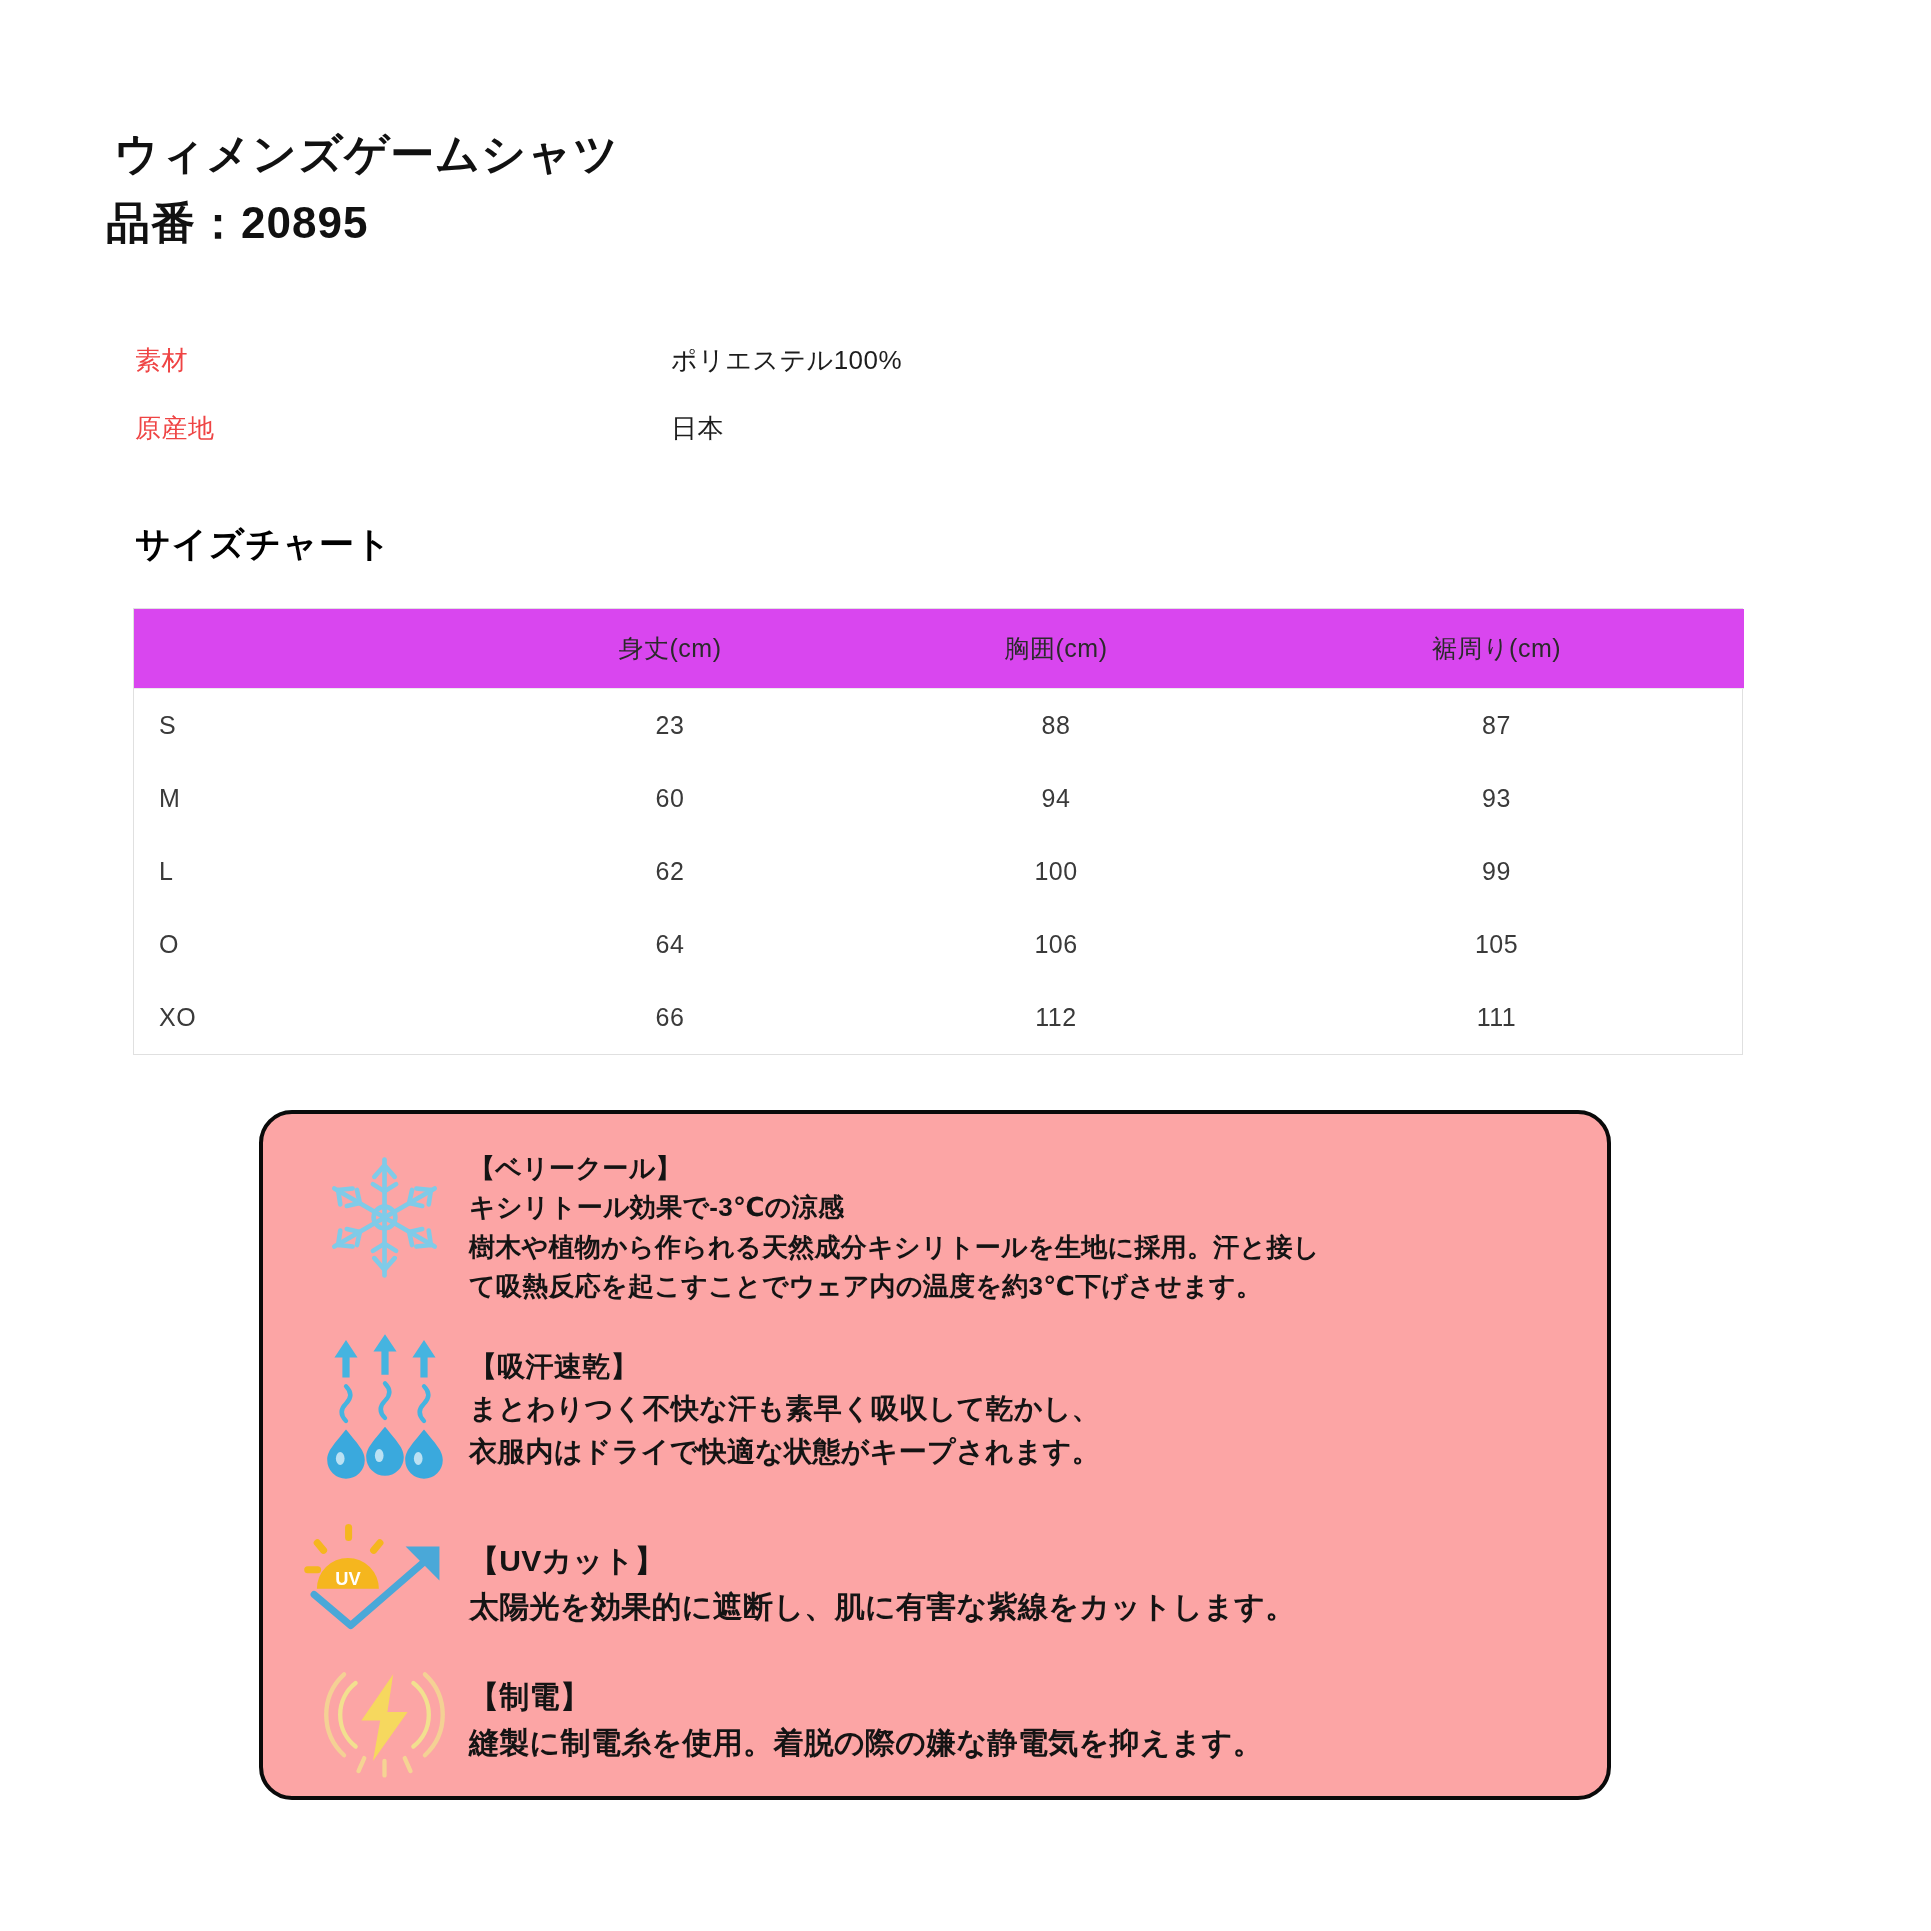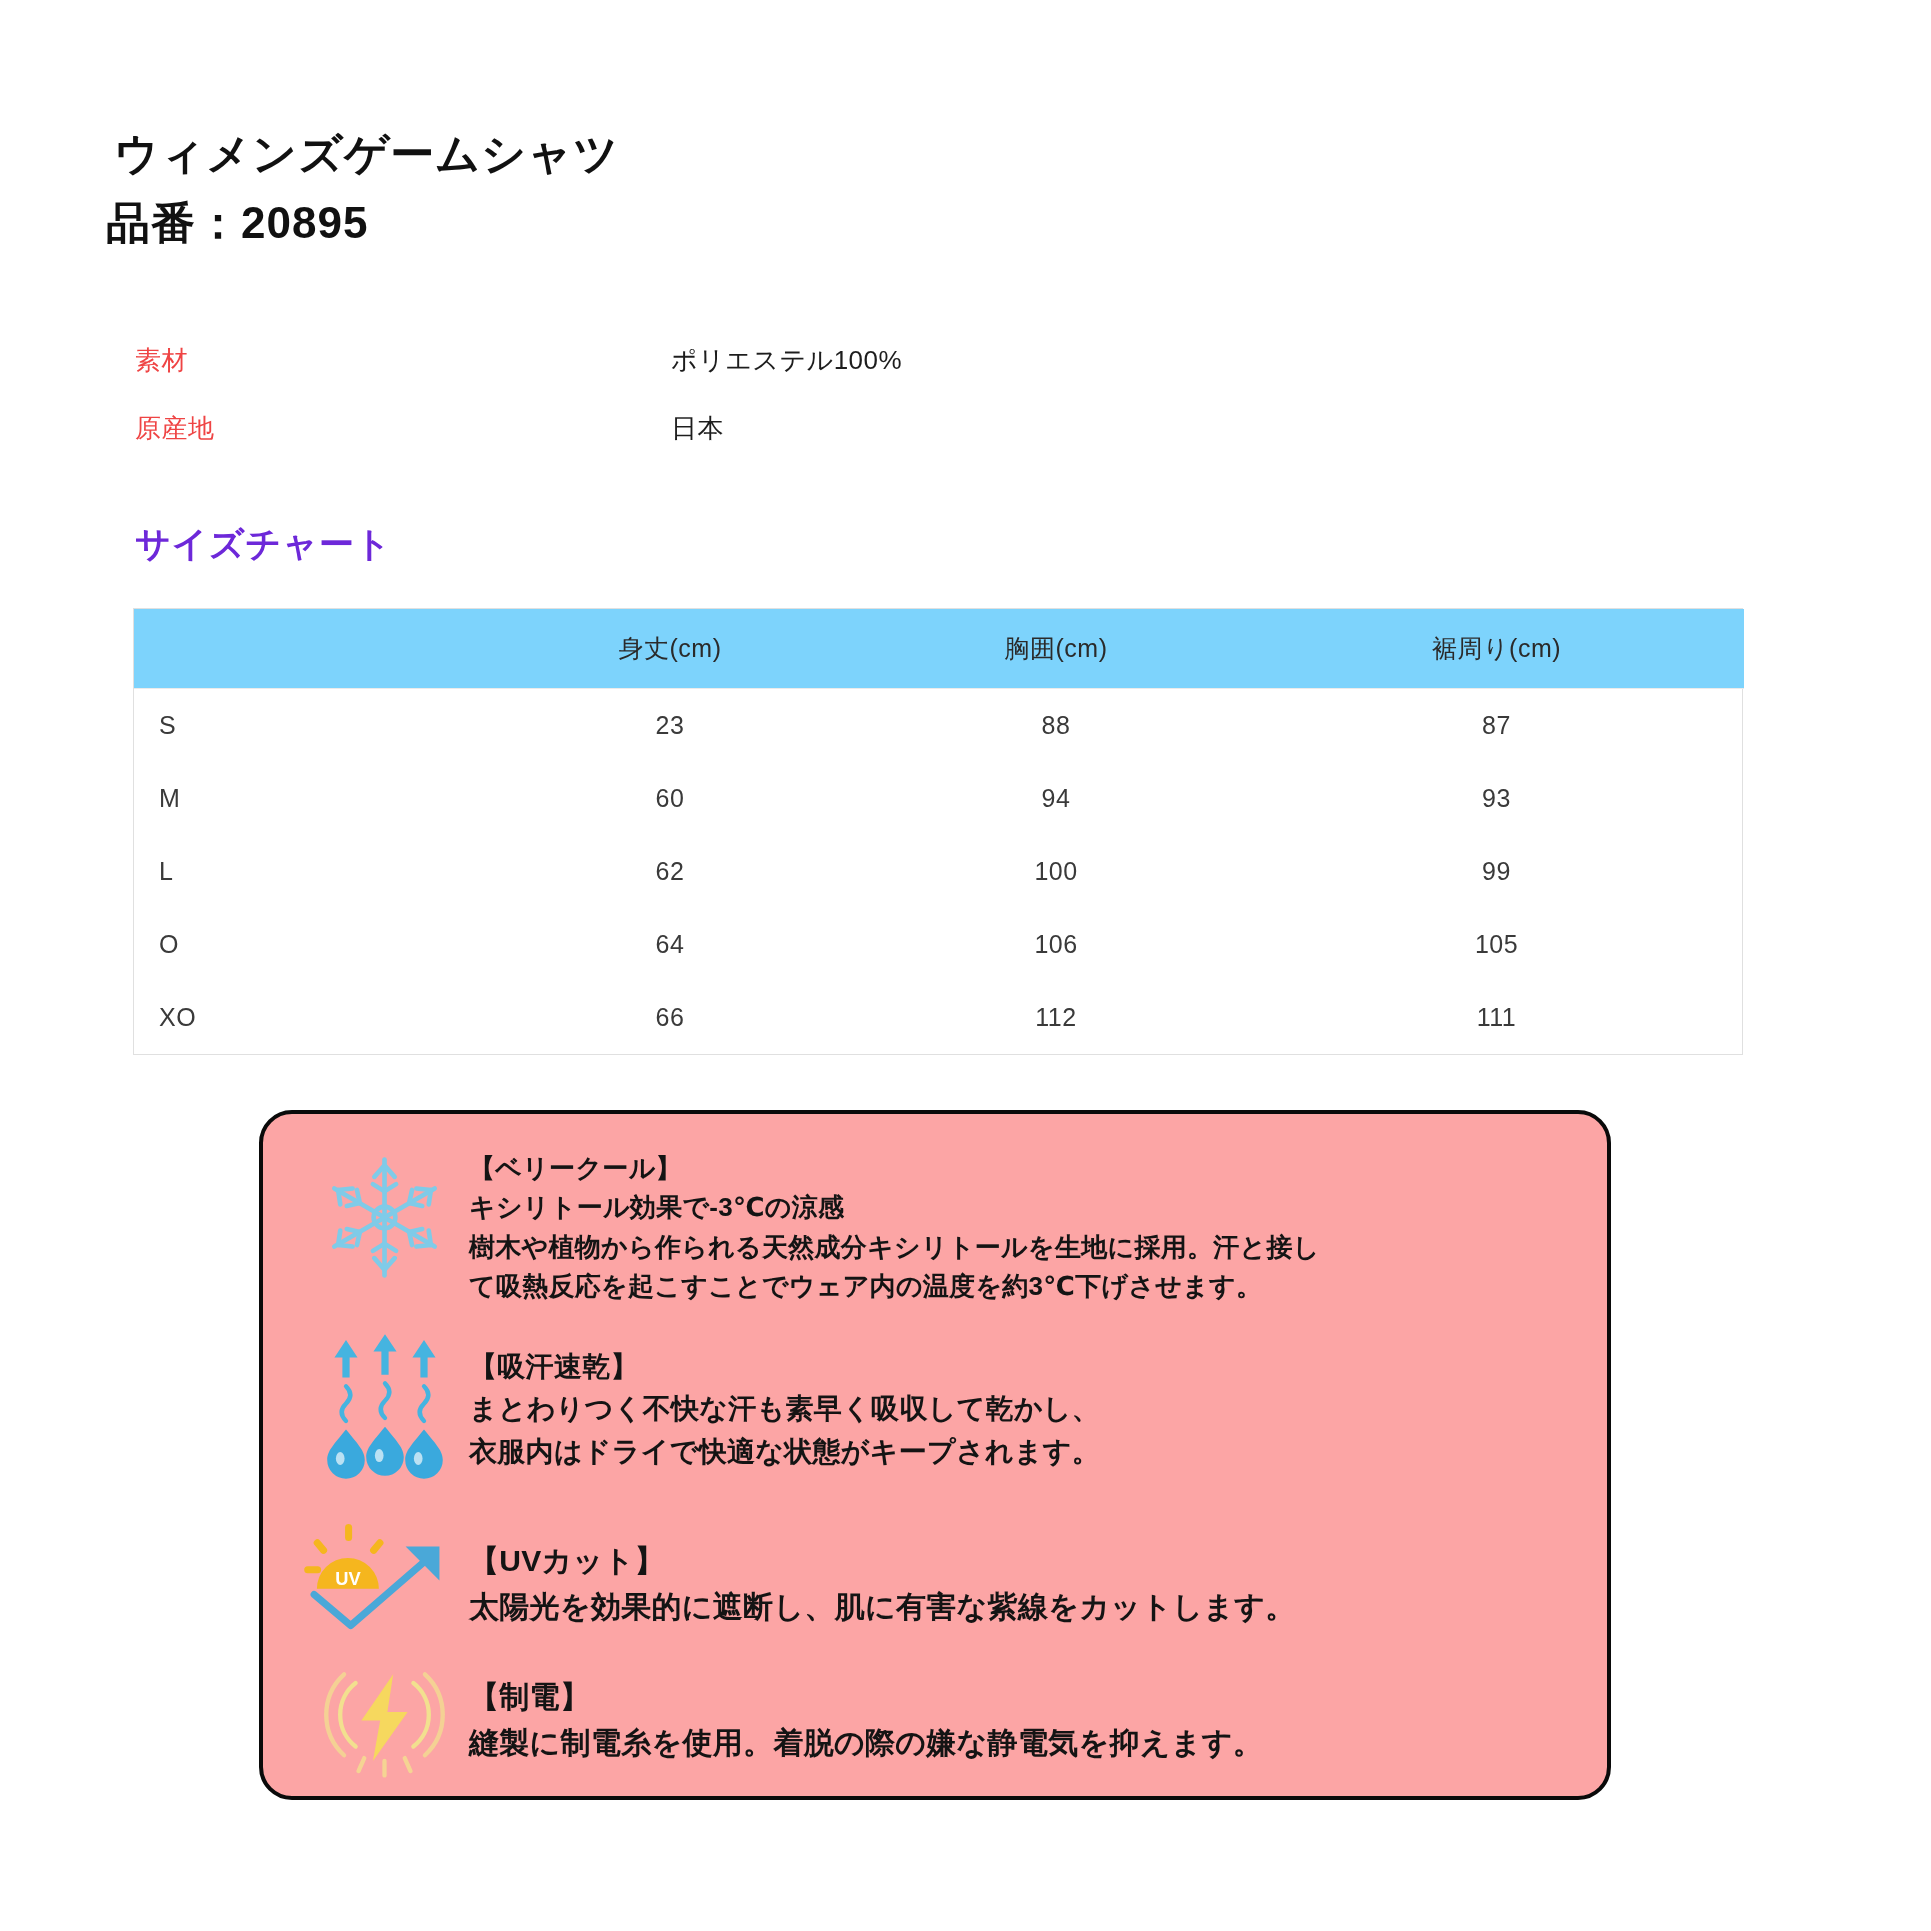--- a/index.html
+++ b/index.html
@@ -70,41 +70,41 @@
     letter-spacing: 0.5px;
   }
 
   
   .size-heading {
     position: absolute;
     left: 135px;
     top: 521px;
     font-size: 35px;
     font-weight: bold;
-    color: #6d28d9;
+    color: #000000;
     letter-spacing: 1px;
   }
 
   
   .size-table-wrap {
     position: absolute;
     left: 133px;
     top: 608px;
     width: 1610px;
     border: 1px solid #e0e0e0;
     box-sizing: border-box;
     background: #ffffff;
   }
   table.size-table {
     width: 100%;
     border-collapse: collapse;
     table-layout: fixed;
   }
   table.size-table thead th {
-    background: #7dd3fc;
+    background: #d946ef;
     font-weight: normal;
     font-size: 25px;
     color: #2a2a2a;
     padding: 23px 0 23px 0;
     text-align: center;
     border-bottom: 1px solid #ebebeb;
     letter-spacing: 0.5px;
   }
   table.size-table thead th.col-size {
     text-align: left;

